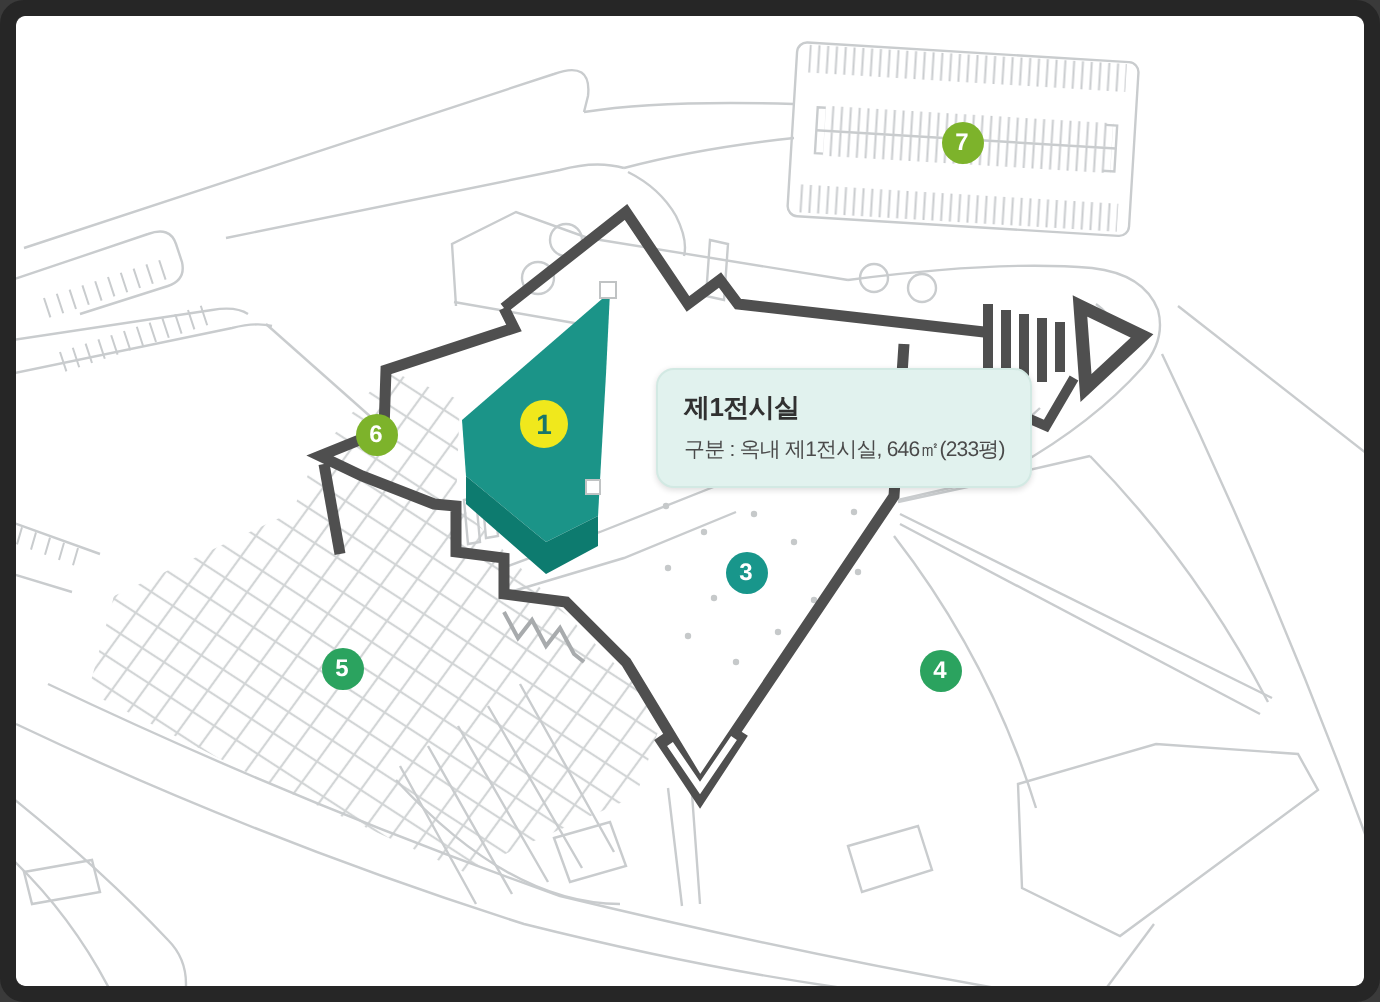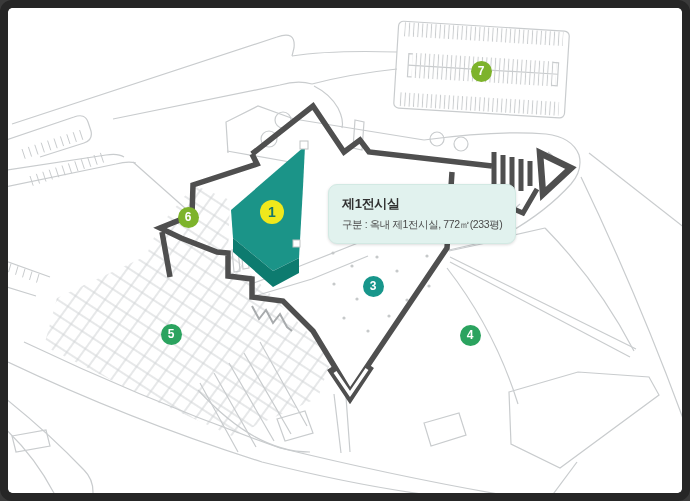--- a/index.html
+++ b/index.html
@@ -167,17 +167,17 @@
         <div class="marker" style="left: 252px; top: 192px; width: 24px; height: 24px; background: rgb(240, 232, 28); color: rgb(23, 117, 106); font-size: 14px;">1</div>
         <div class="marker" style="left: 354.5px; top: 267.5px; width: 21px; height: 21px; background: rgb(24, 150, 139); color: rgb(255, 255, 255); font-size: 12px;">3</div>
         <div class="marker" style="left: 451.5px; top: 316.5px; width: 21px; height: 21px; background: rgb(43, 163, 95); color: rgb(255, 255, 255); font-size: 12px;">4</div>
         <div class="marker" style="left: 152.5px; top: 315.5px; width: 21px; height: 21px; background: rgb(43, 163, 95); color: rgb(255, 255, 255); font-size: 12px;">5</div>
         <div class="marker" style="left: 169.5px; top: 198.5px; width: 21px; height: 21px; background: rgb(125, 179, 43); color: rgb(255, 255, 255); font-size: 12px;">6</div>
         <div class="marker" style="left: 462.5px; top: 52.5px; width: 21px; height: 21px; background: rgb(125, 179, 43); color: rgb(255, 255, 255); font-size: 12px;">7</div>
       </div>
 
     <div class="tooltip">
       <span class="t-title">제1전시실</span>
-      <span class="t-desc">구분 : 옥내 제1전시실, 772㎡(233평)</span>
+      <span class="t-desc">구분 : 옥내 제1전시실, 646㎡(233평)</span>
     </div>
   </div>
   <div class="frame" style="pointer-events:none;border:8px solid var(--frame);box-sizing:border-box;background:transparent;"></div>
 </div>
 
 </body></html>

